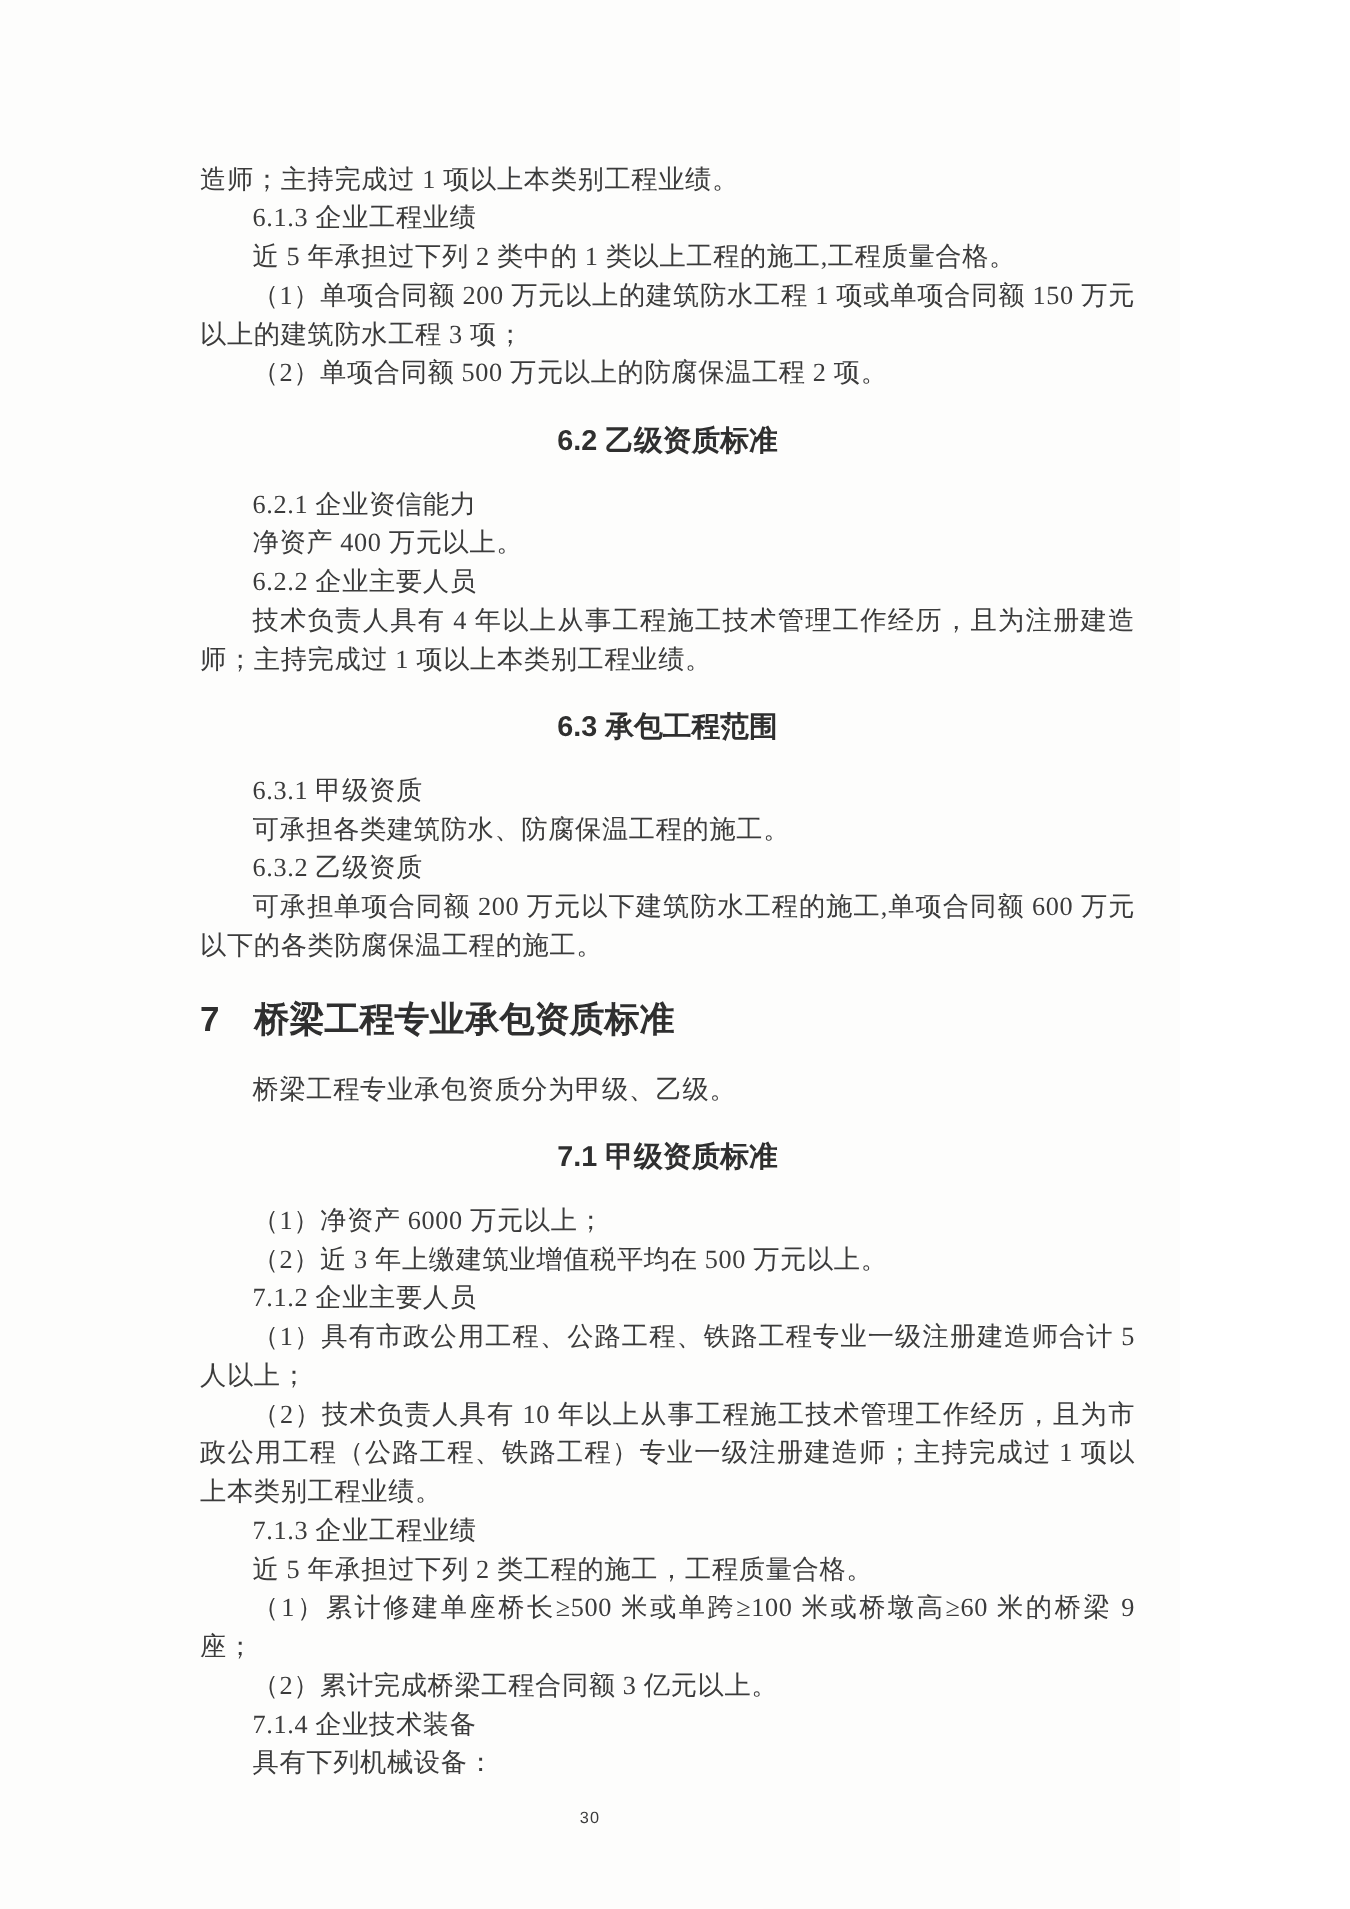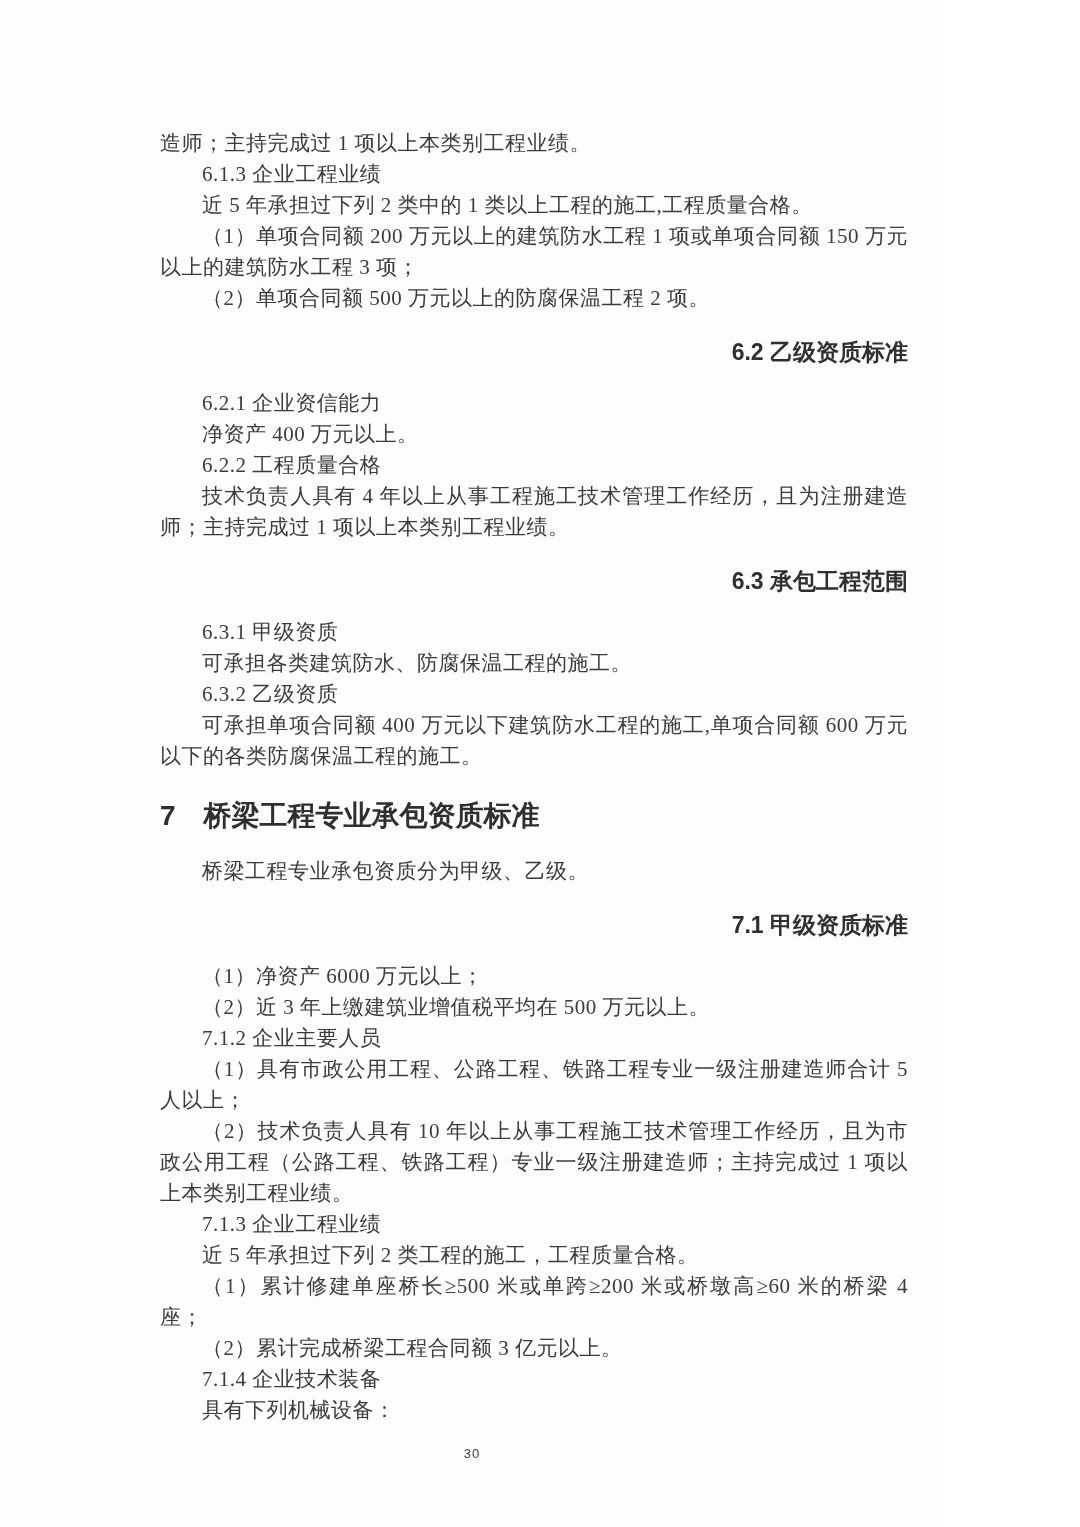--- a/index.html
+++ b/index.html
@@ -45,21 +45,21 @@
     text-align: left;
     text-indent: 0;
     color: #2f2f2f;
   }
   .h2 {
     font-family: "Liberation Sans", "DejaVu Sans", sans-serif;
     font-weight: bold;
     font-size: 23px;
     line-height: 32px;
     margin: 22px 0 20px 0;
-    text-align: right;
+    text-align: center;
     text-indent: 0;
     color: #2f2f2f;
   }
   .footer {
     position: absolute;
     left: 0;
     bottom: 66px;
     width: 100%;
     text-align: center;
     font-family: Liberation Sans, sans-serif;
@@ -75,40 +75,40 @@
   <div class="content">
     <div class="p p-noindent">造师；主持完成过 1 项以上本类别工程业绩。</div>
     <div class="p">6.1.3 企业工程业绩</div>
     <div class="p">近 5 年承担过下列 2 类中的 1 类以上工程的施工,工程质量合格。</div>
     <div class="p">（1）单项合同额 200 万元以上的建筑防水工程 1 项或单项合同额 150 万元以上的建筑防水工程 3 项；</div>
     <div class="p">（2）单项合同额 500 万元以上的防腐保温工程 2 项。</div>
 
     <div class="h2">6.2 乙级资质标准</div>
     <div class="p">6.2.1 企业资信能力</div>
     <div class="p">净资产 400 万元以上。</div>
-    <div class="p">6.2.2 工程质量合格</div>
+    <div class="p">6.2.2 企业主要人员</div>
     <div class="p">技术负责人具有 4 年以上从事工程施工技术管理工作经历，且为注册建造师；主持完成过 1 项以上本类别工程业绩。</div>
 
     <div class="h2">6.3 承包工程范围</div>
     <div class="p">6.3.1 甲级资质</div>
     <div class="p">可承担各类建筑防水、防腐保温工程的施工。</div>
     <div class="p">6.3.2 乙级资质</div>
-    <div class="p">可承担单项合同额 400 万元以下建筑防水工程的施工,单项合同额 600 万元以下的各类防腐保温工程的施工。</div>
+    <div class="p">可承担单项合同额 200 万元以下建筑防水工程的施工,单项合同额 600 万元以下的各类防腐保温工程的施工。</div>
 
     <div class="h1">7　桥梁工程专业承包资质标准</div>
     <div class="p">桥梁工程专业承包资质分为甲级、乙级。</div>
 
     <div class="h2">7.1 甲级资质标准</div>
     <div class="p">（1）净资产 6000 万元以上；</div>
     <div class="p">（2）近 3 年上缴建筑业增值税平均在 500 万元以上。</div>
     <div class="p">7.1.2 企业主要人员</div>
     <div class="p">（1）具有市政公用工程、公路工程、铁路工程专业一级注册建造师合计 5 人以上；</div>
     <div class="p">（2）技术负责人具有 10 年以上从事工程施工技术管理工作经历，且为市政公用工程（公路工程、铁路工程）专业一级注册建造师；主持完成过 1 项以上本类别工程业绩。</div>
     <div class="p">7.1.3 企业工程业绩</div>
     <div class="p">近 5 年承担过下列 2 类工程的施工，工程质量合格。</div>
-    <div class="p">（1）累计修建单座桥长≥500 米或单跨≥200 米或桥墩高≥60 米的桥梁 4 座；</div>
+    <div class="p">（1）累计修建单座桥长≥500 米或单跨≥100 米或桥墩高≥60 米的桥梁 9 座；</div>
     <div class="p">（2）累计完成桥梁工程合同额 3 亿元以上。</div>
     <div class="p">7.1.4 企业技术装备</div>
     <div class="p">具有下列机械设备：</div>
   </div>
 
   <div class="footer">30</div>
 </div>
 
 </body></html>

